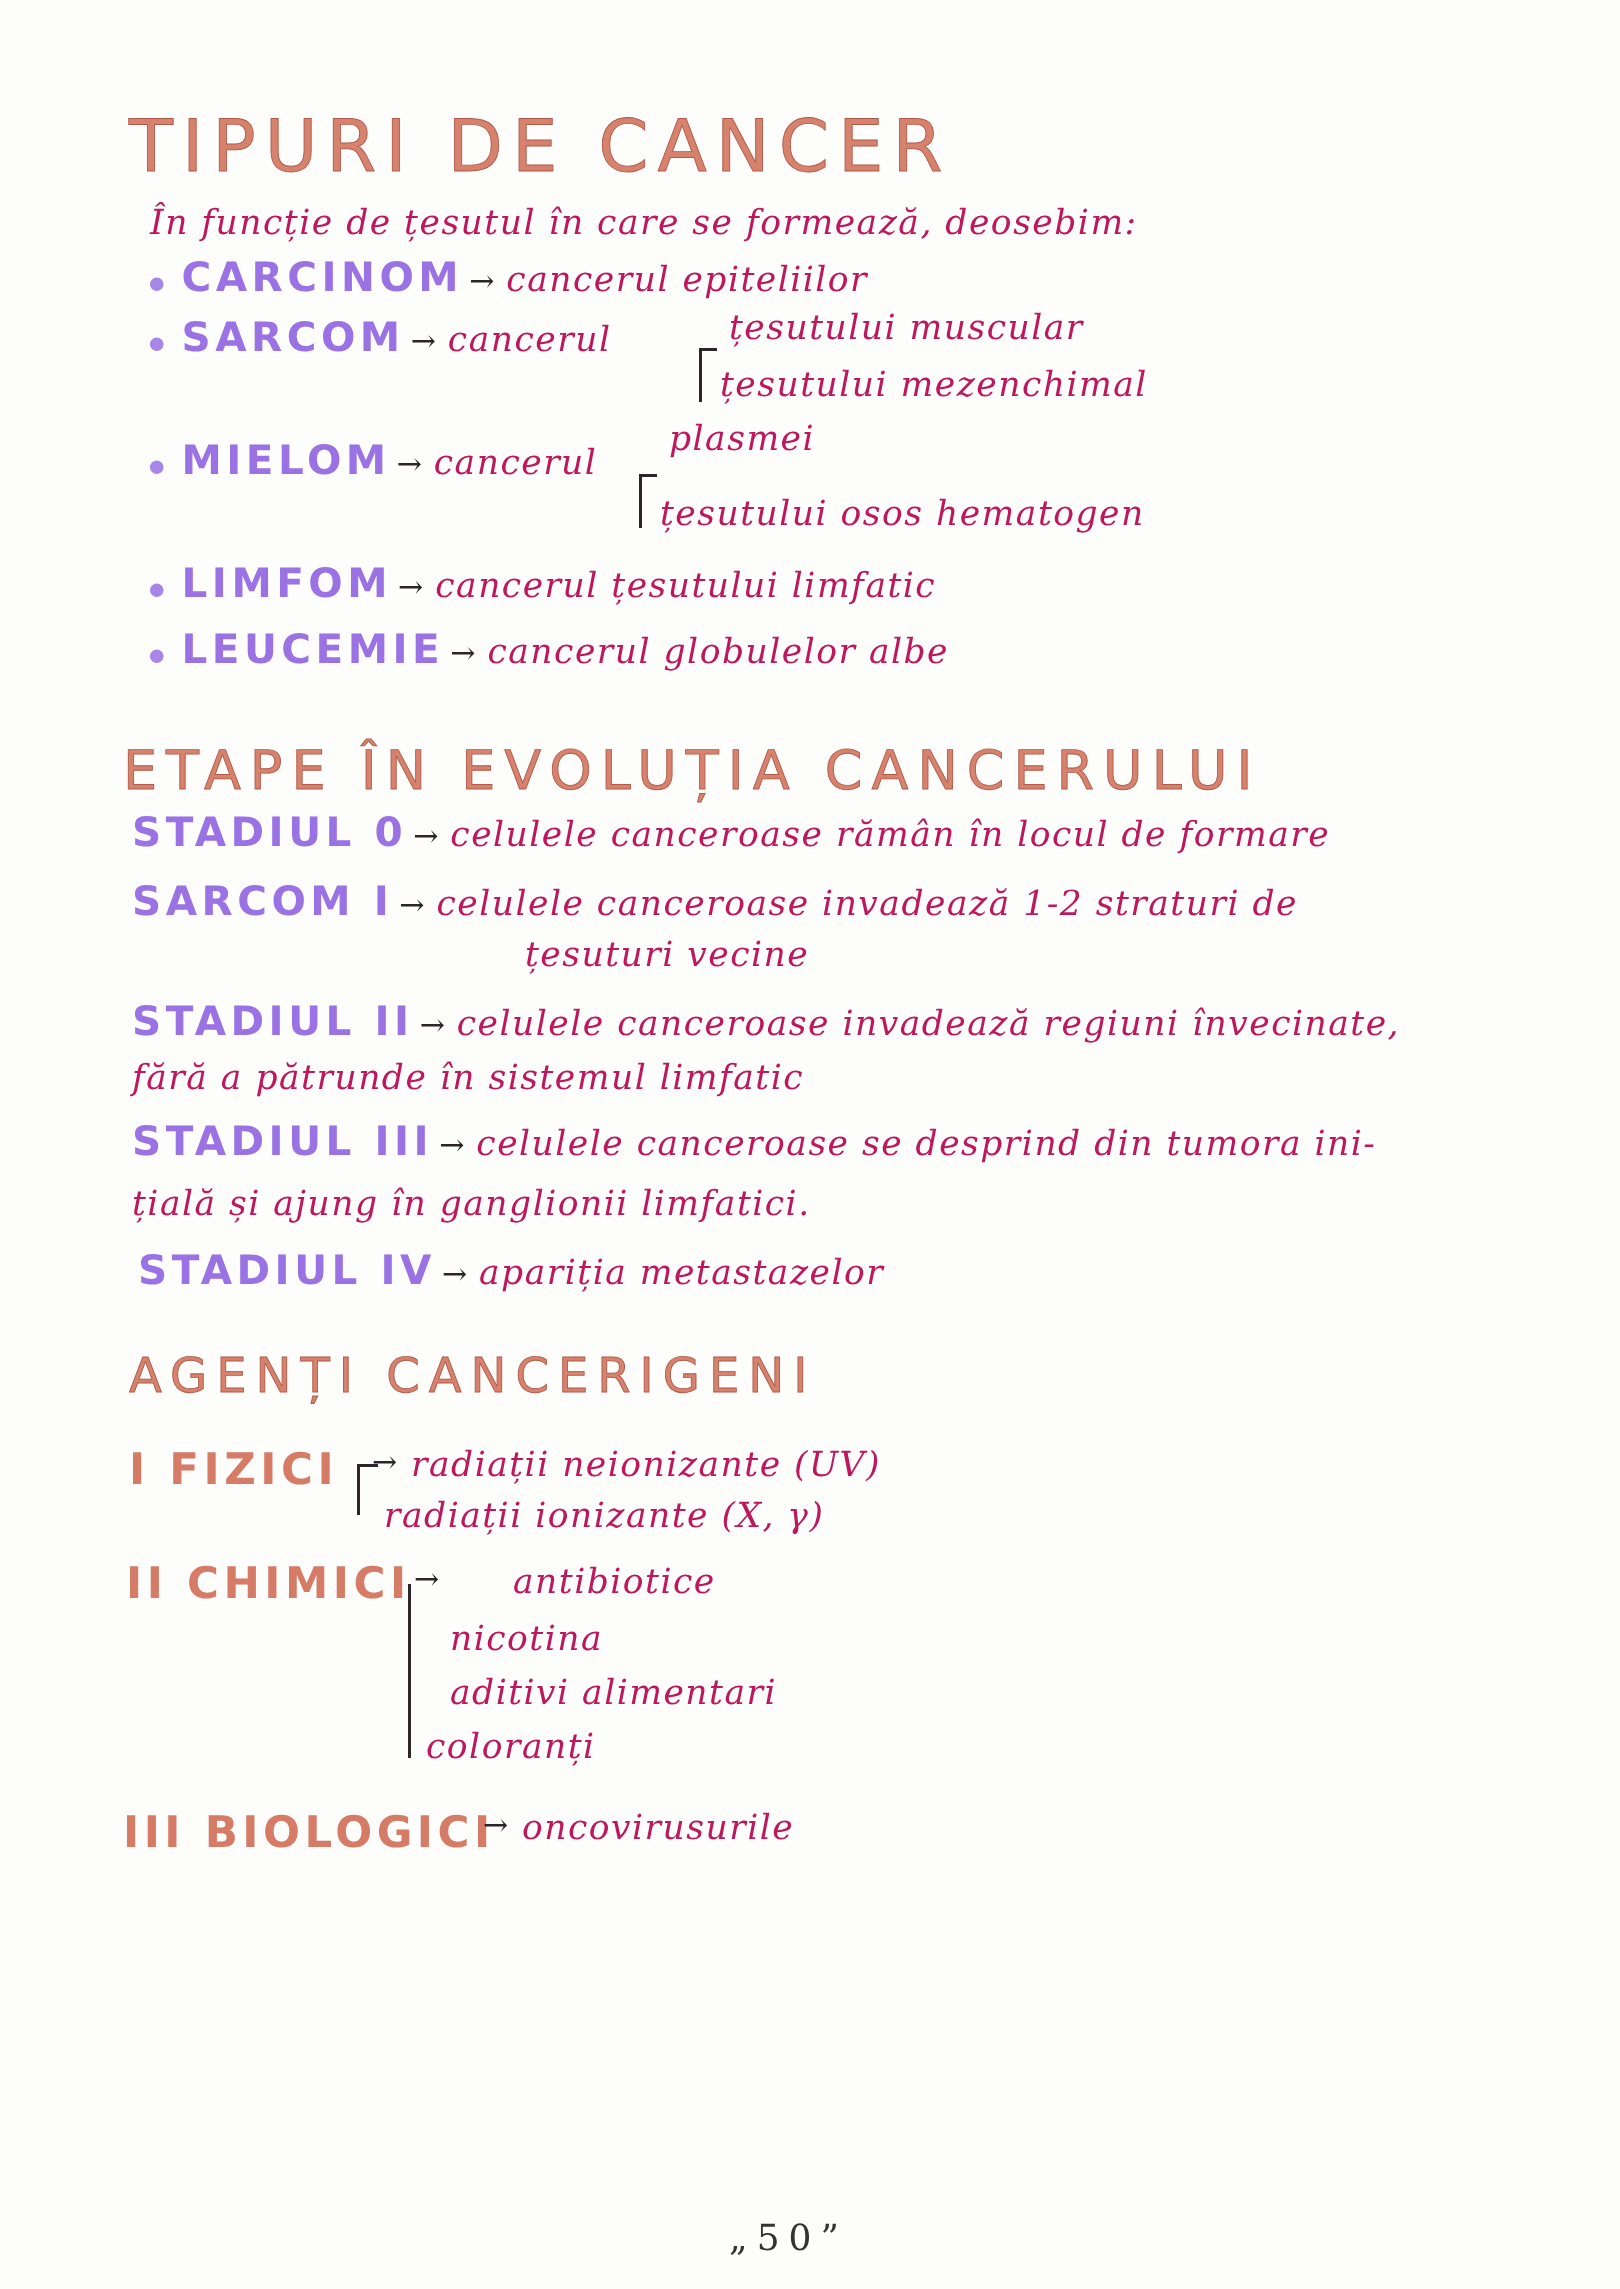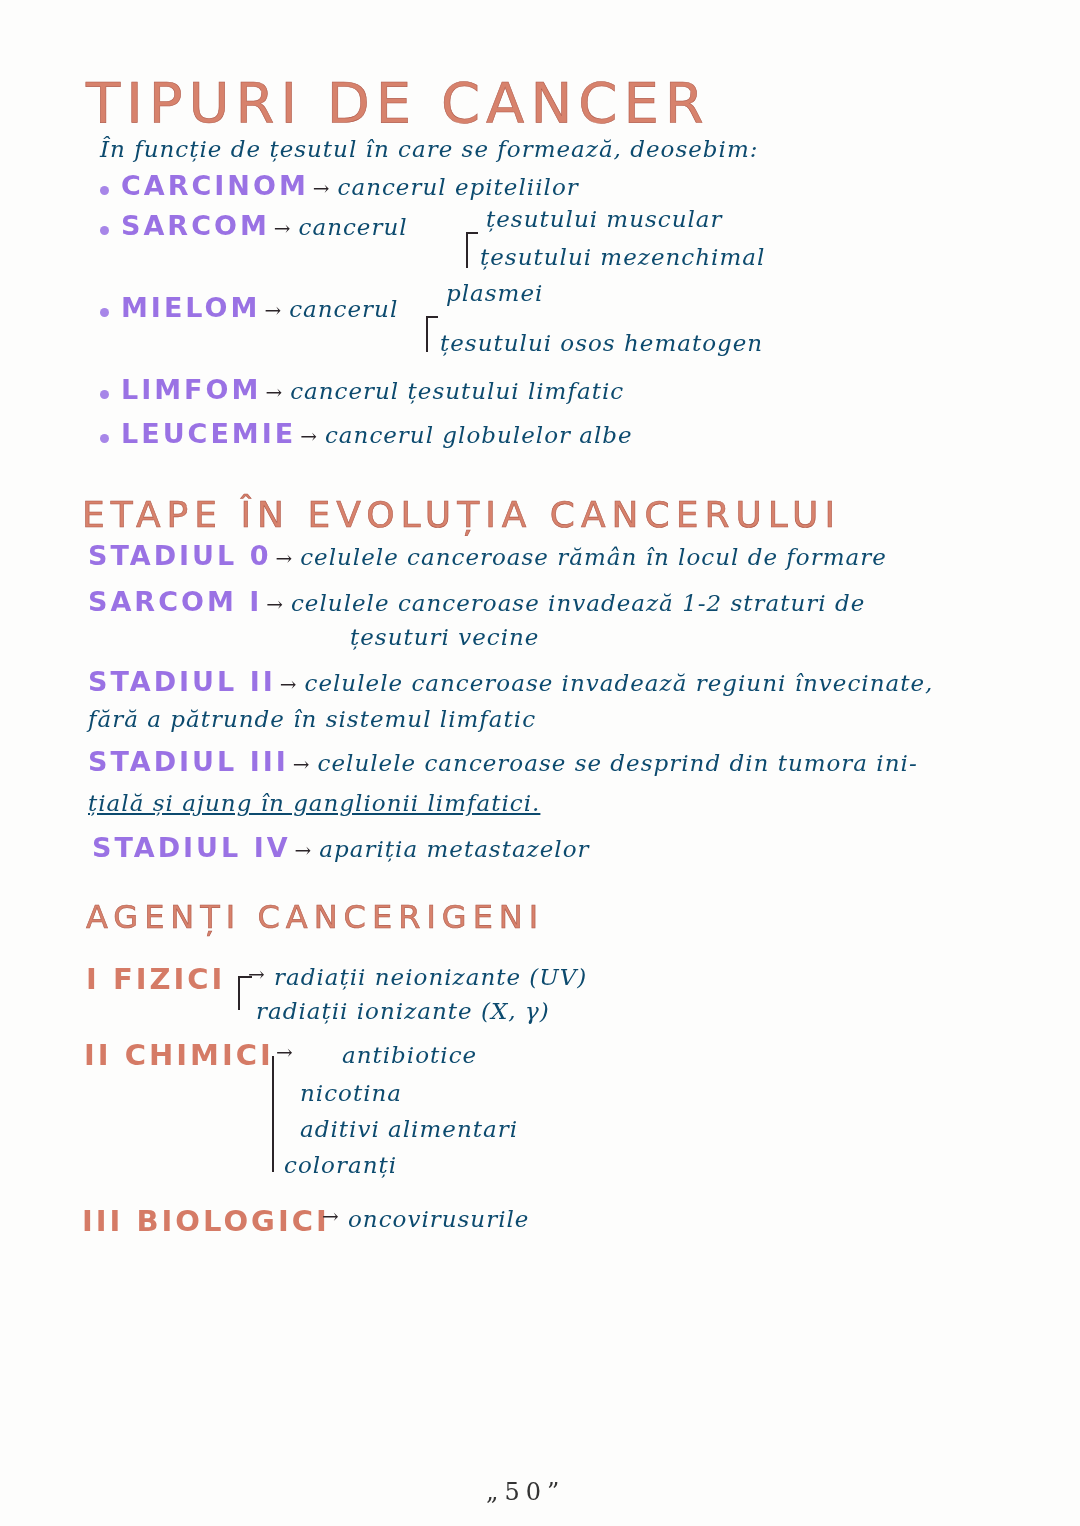--- a/index.html
+++ b/index.html
@@ -9,21 +9,21 @@
       position: relative;
       overflow: hidden;
       font-family: "DejaVu Serif", serif;
       color: #2a2226;
     }
     .page { position: absolute; inset: 0; }
     .abs { position: absolute; white-space: nowrap; }
     .h1 {
       font-family: "DejaVu Sans", sans-serif;
       color: #d7826c;
-      font-size: 56px;
+      font-size: 48px;
       letter-spacing: 6px;
       font-weight: normal;
       -webkit-text-stroke: 0.6px #b05a4a;
     }
     .term {
       font-family: "DejaVu Sans", sans-serif;
       color: #9a72e4;
       font-weight: bold;
       font-size: 27px;
       letter-spacing: 3px;
@@ -32,21 +32,21 @@
       font-family: "DejaVu Sans", sans-serif;
       color: #d57b66;
       font-weight: bold;
       font-size: 29px;
       letter-spacing: 3px;
     }
     .hand {
       font-family: "DejaVu Serif", serif;
       font-style: italic;
       font-size: 23px;
-      color: #0c4a6e;
+      color: #be185d;
       letter-spacing: 1px;
       text-align: right;
     }
     .bullet {
       display: inline-block; width: 9px; height: 9px; border-radius: 50%;
       background: #a786e8; margin-right: 12px; vertical-align: middle;
     }
     .arrow { font-size: 20px; color: #2b2428; margin: 0 8px 0 4px; }
     .bracket {
       position: absolute; border-left: 2px solid #2b2428; border-top: 2px solid #2b2428;
@@ -99,21 +99,21 @@
   <div class="abs hand" style="left:350px; top:624px;">țesuturi vecine</div>
 
   <div class="abs" style="left:88px; top:666px;">
     <span class="term">STADIUL II</span><span class="arrow">→</span><span class="hand">celulele canceroase invadează regiuni învecinate,</span>
   </div>
   <div class="abs hand" style="left:88px; top:706px;">fără a pătrunde în sistemul limfatic</div>
 
   <div class="abs" style="left:88px; top:746px;">
     <span class="term">STADIUL III</span><span class="arrow">→</span><span class="hand">celulele canceroase se desprind din tumora ini-</span>
   </div>
-  <div class="abs hand" style="left:88px; top:790px;text-decoration:underline;">țială și ajung în ganglionii limfatici.</div>
+  <div class="abs hand" style="left:88px; top:790px;">țială și ajung în ganglionii limfatici.</div>
 
   <div class="abs" style="left:92px; top:832px;">
     <span class="term">STADIUL IV</span><span class="arrow">→</span><span class="hand">apariția metastazelor</span>
   </div>
 
   <div class="abs h1" style="left:86px; top:898px; font-size:32px;">AGENȚI CANCERIGENI</div>
 
   <div class="abs term-red" style="left:86px; top:962px;">I FIZICI</div>
   <div class="bracket" style="left:238px; top:976px; width:12px; height:32px;"></div>
   <div class="abs arrow" style="left:244px; top:962px;">→</div>

